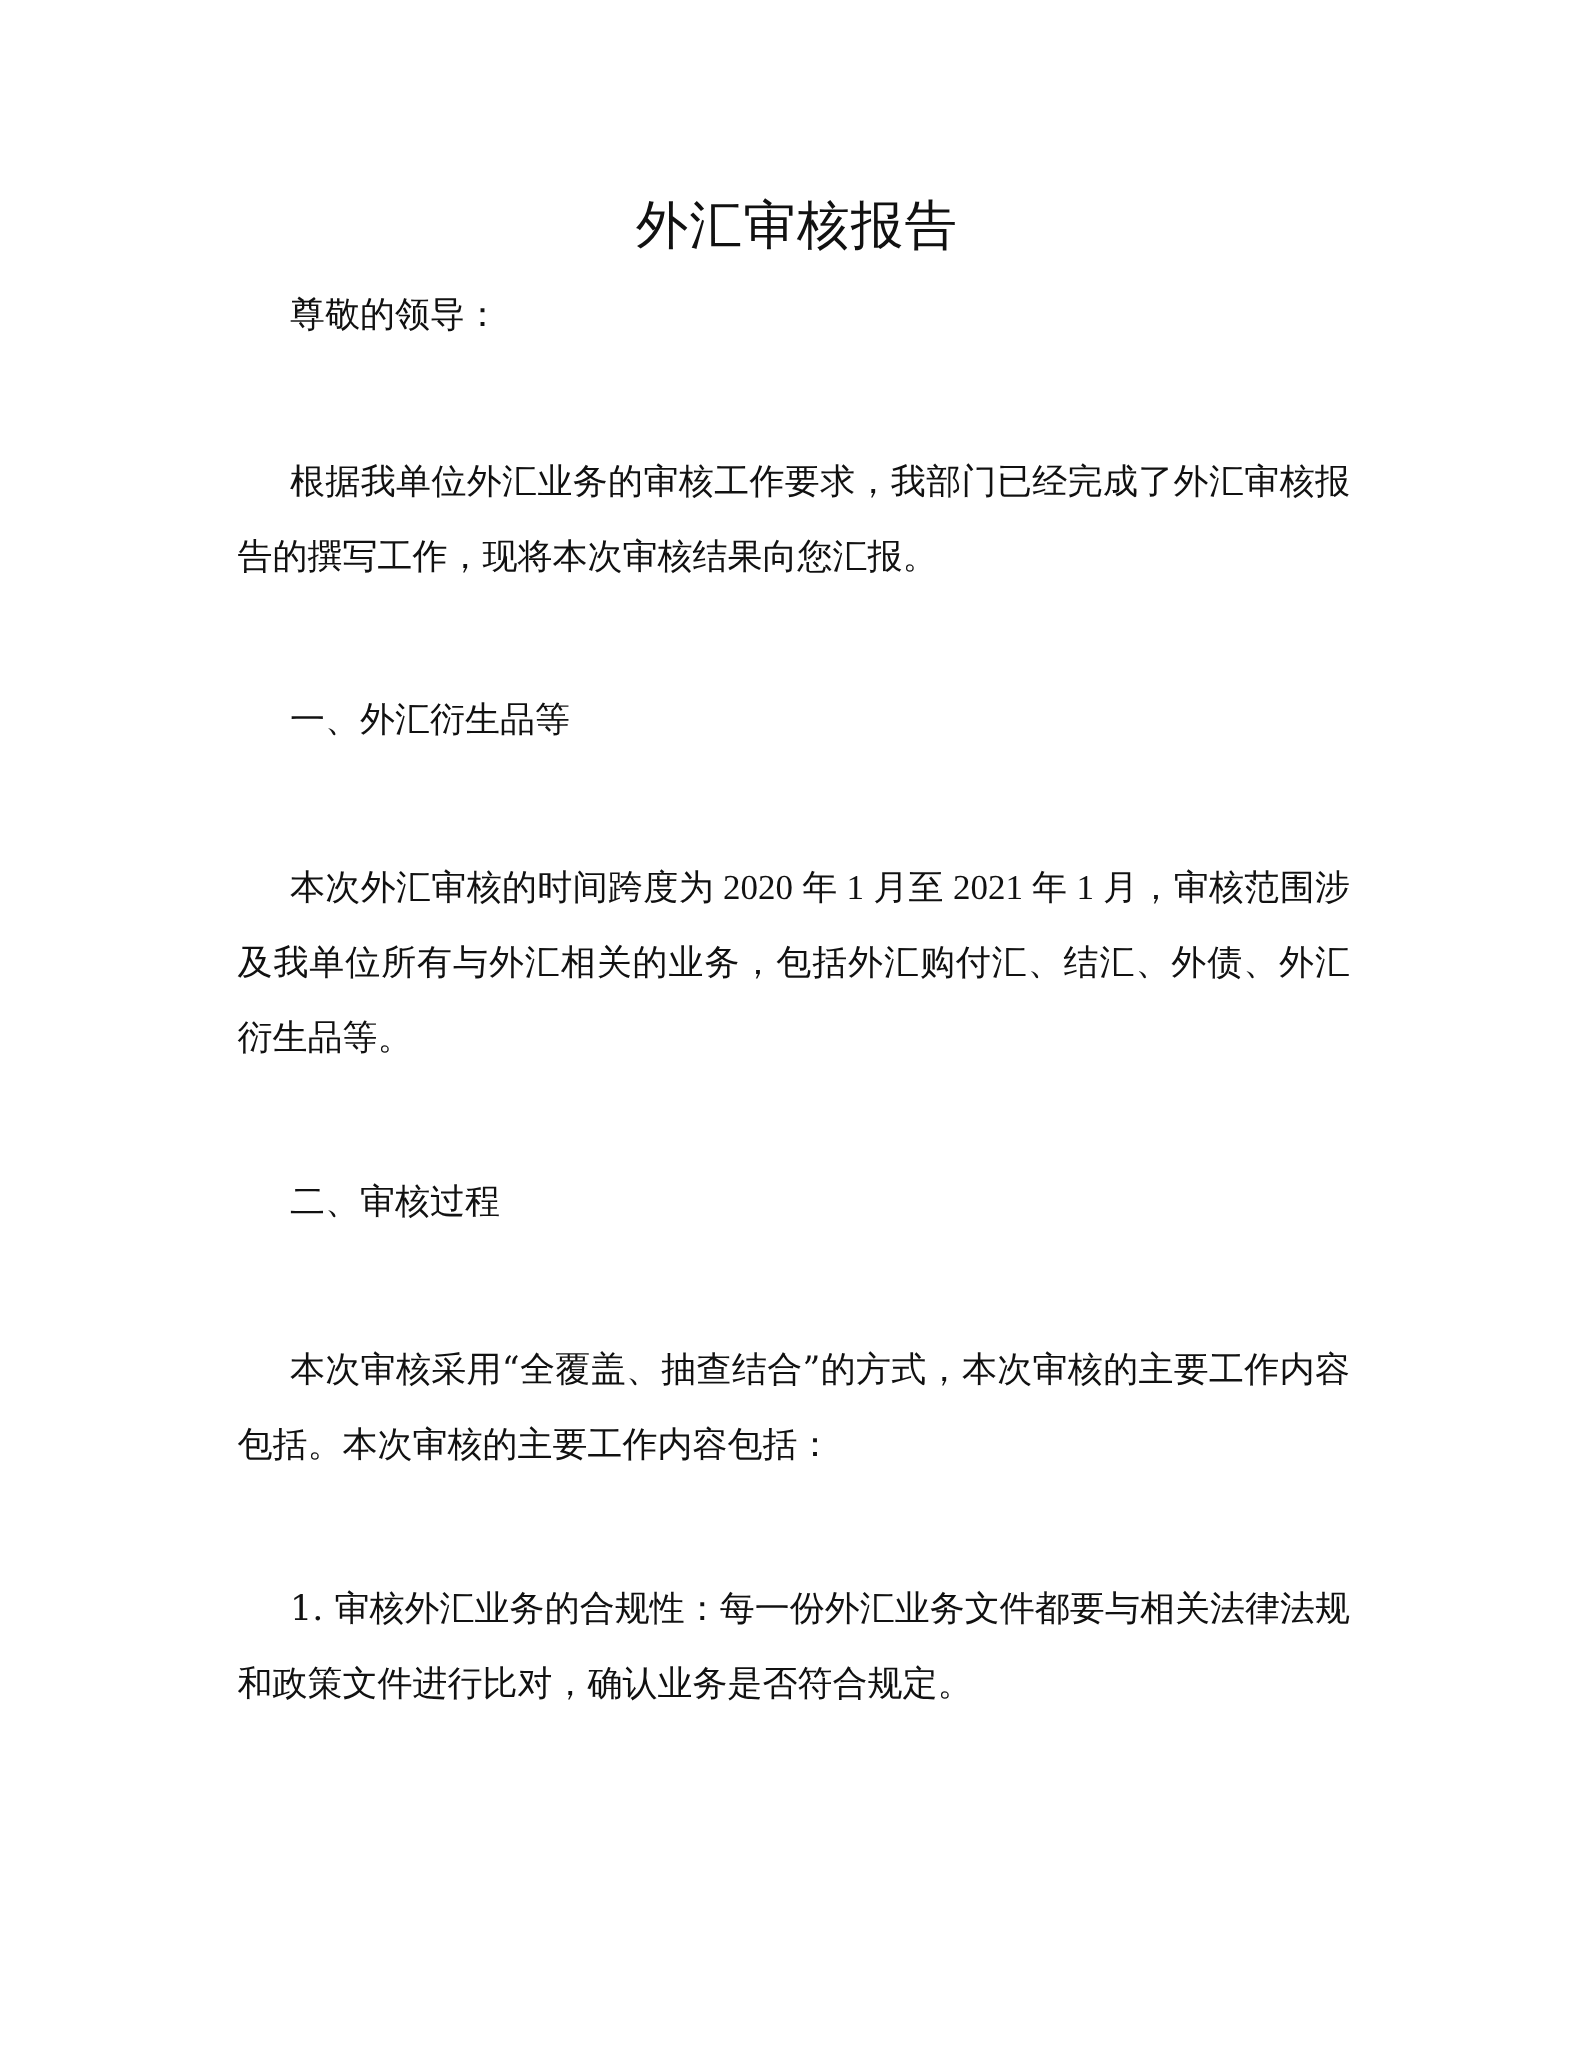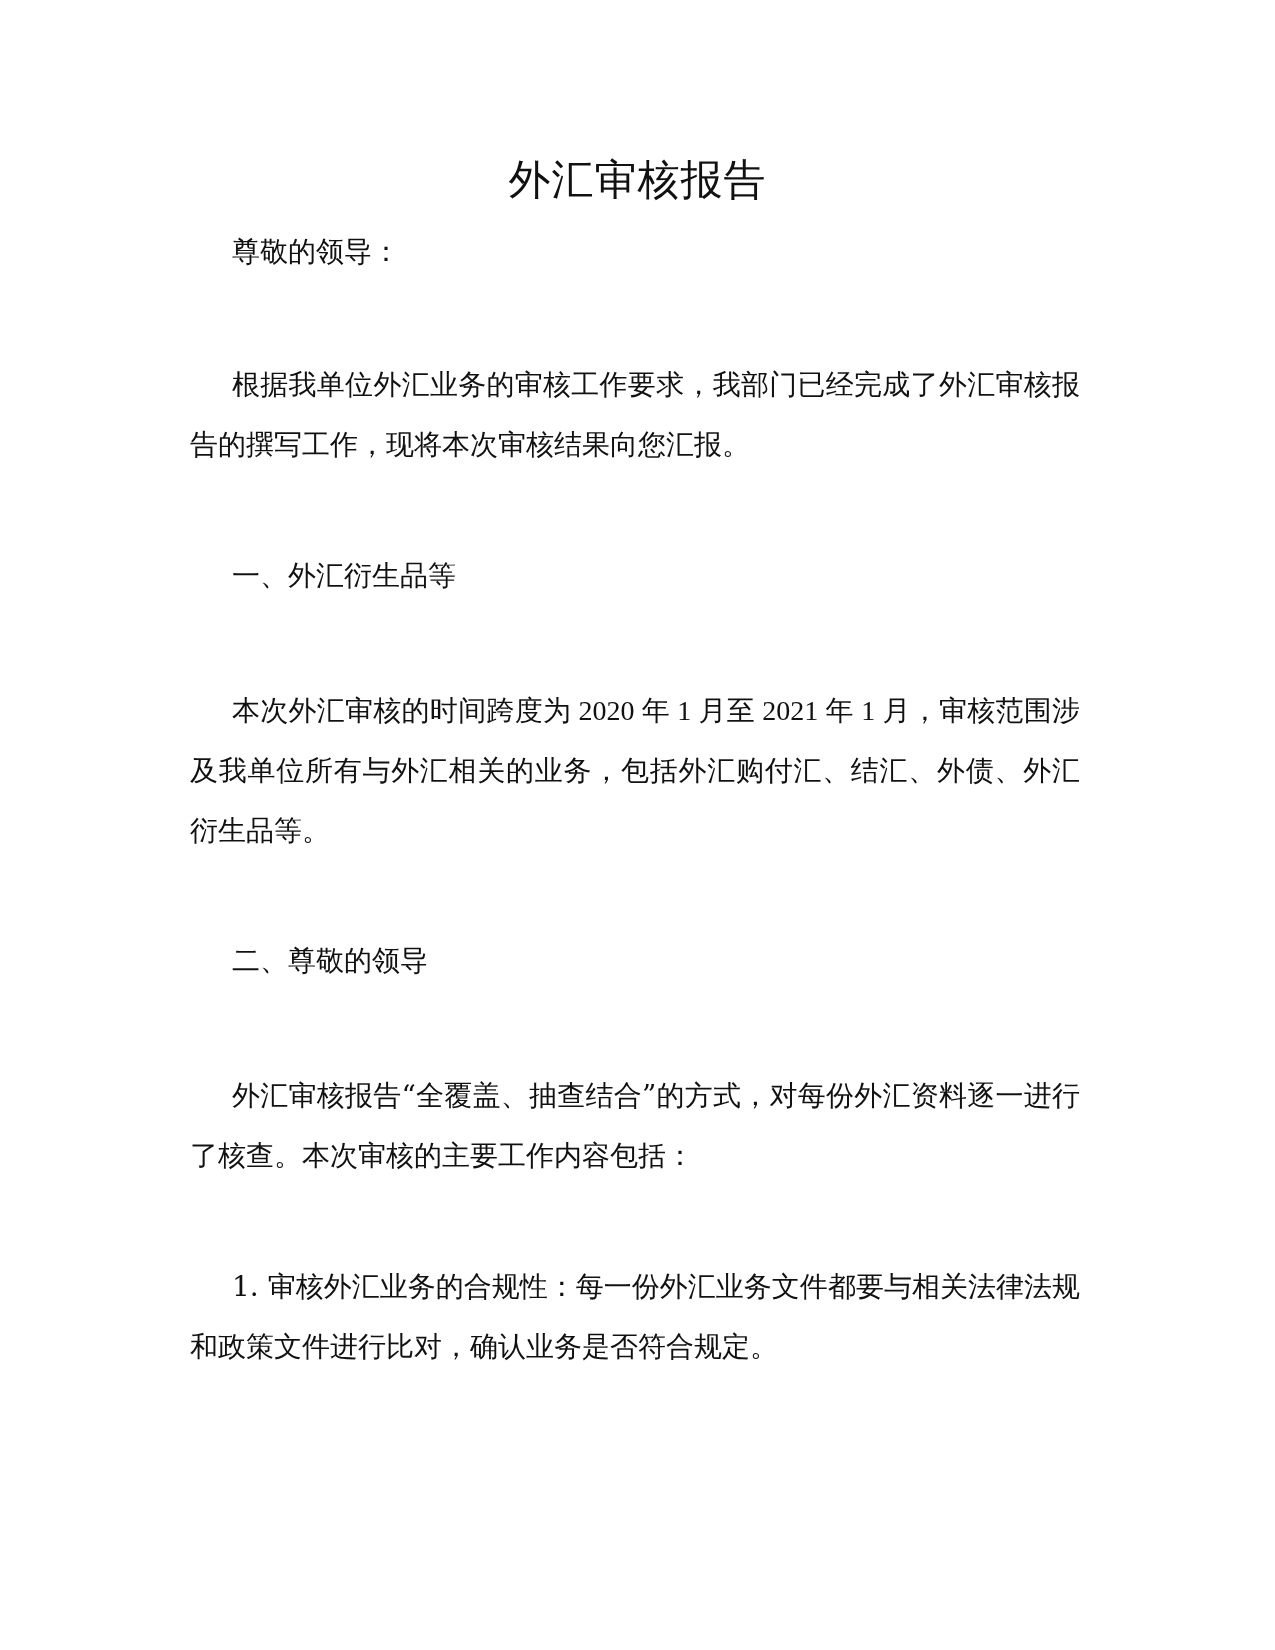--- a/index.html
+++ b/index.html
@@ -51,18 +51,18 @@
   <h1 class="title">外汇审核报告</h1>
 
   <p class="para" style="top:355px;">根据我单位外汇业务的审核工作要求，我部门已经完成了外汇审核报告的撰写工作，现将本次审核结果向您汇报。</p>
 
   <p class="para" style="top:222px;">尊敬的领导：</p>
 
   <p class="para" style="top:546px;">一、外汇衍生品等</p>
 
   <p class="para" style="top:681px;font-family:Liberation Serif, serif;">本次外汇审核的时间跨度为 2020 年 1 月至 2021 年 1 月，审核范围涉及我单位所有与外汇相关的业务，包括外汇购付汇、结汇、外债、外汇衍生品等。</p>
 
-  <p class="para" style="top:931px;">二、尊敬的领导</p>
+  <p class="para" style="top:931px;">二、审核过程</p>
 
-  <p class="para" style="top:1066px;">外汇审核报告“全覆盖、抽查结合”的方式，对每份外汇资料逐一进行了核查。本次审核的主要工作内容包括：</p>
+  <p class="para" style="top:1066px;">本次审核采用“全覆盖、抽查结合”的方式，本次审核的主要工作内容包括。本次审核的主要工作内容包括：</p>
 
   <p class="para" style="top:1257px;">1. 审核外汇业务的合规性：每一份外汇业务文件都要与相关法律法规和政策文件进行比对，确认业务是否符合规定。</p>
 </div>
 
 </body></html>

